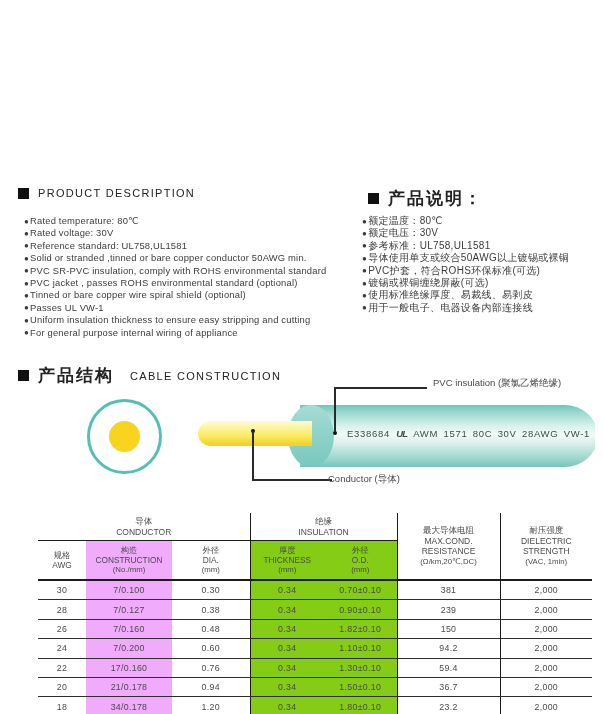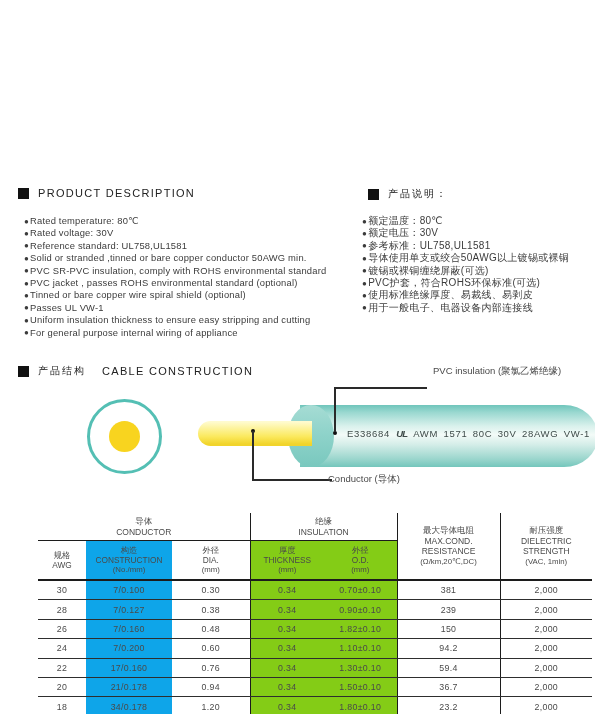--- a/index.html
+++ b/index.html
@@ -3,21 +3,21 @@
 <meta charset="utf-8">
 <style>
   html,body{margin:0;padding:0;background:#fff;}
   #page{position:relative;width:595px;height:714px;background:#ffffff;overflow:hidden;
         font-family:"Liberation Sans","DejaVu Sans",sans-serif;color:#3c3c3c;}
 
   
   .sec-head{position:absolute;display:flex;align-items:center;}
   .sq{width:11px;height:11px;background:#111;display:inline-block;flex:0 0 auto;}
   .sec-title-en{margin-left:9px;font-size:11px;letter-spacing:1.3px;color:#222;white-space:nowrap;}
-  .sec-title-cn{margin-left:9px;font-size:10px;font-weight:normal;letter-spacing:2px;color:#222;white-space:nowrap;text-align:right;}
+  .sec-title-cn{margin-left:9px;font-size:17px;font-weight:bold;letter-spacing:2px;color:#222;white-space:nowrap;text-align:right;}
   .sec-title-en2{margin-left:16px;font-size:11px;letter-spacing:1.3px;color:#222;white-space:nowrap;}
 
   
   .list{position:absolute;white-space:nowrap;}
   .list .li{line-height:11.4px;font-size:9.4px;letter-spacing:0.2px;color:#3b3b3b;}
   .list .li::before{content:"\25CF";font-size:8px;margin-right:1px;position:relative;top:-0.5px;}
   .cn-list .li{font-size:10px;letter-spacing:0.3px;}
 
   
   .xsec-outer{position:absolute;left:87px;top:399px;width:69px;height:69px;border:3px solid #54bfb4;
@@ -43,21 +43,21 @@
   
   table.spec{position:absolute;left:38px;top:513px;width:554px;border-collapse:collapse;table-layout:fixed;}
   table.spec td{padding:0;text-align:center;vertical-align:middle;color:#4a4a4a;margin-top:8px;}
   .grp td{height:27px;font-size:8.5px;line-height:1.25;}
   .hdr2 td{height:38px;font-size:8.3px;line-height:1.22;}
   .data td{height:18.4px;font-size:8.8px;letter-spacing:0.3px;}
   .b-right{border-right:1.6px solid #1c1c1c;}
   .b-grp{border-bottom:1.4px solid #1c1c1c;}
   .b-hdr{border-bottom:2.4px solid #1c1c1c;}
   .b-row{border-bottom:1.4px solid #2e2e2e;}
-  .c-yellow{background:#0ea5e9;}
+  .c-yellow{background:#f0abfc;}
   .c-blue{background:#84cc16;}
   .hdr-tall{font-size:8.3px;line-height:1.25;}
   .unit{font-size:7.8px;}
 </style>
 </head>
 <body>
 
 <div id="page">
 
   <div class="sec-head" style="left:18px;top:187px;">
@@ -79,22 +79,22 @@
 
   <div class="sec-head" style="left:368px;top:187px;">
     <span class="sq"></span>
     <span class="sec-title-cn">产品说明：</span>
   </div>
   <div class="list cn-list" style="left:362px;top:215px;">
     <div class="li">额定温度：80℃</div>
     <div class="li">额定电压：30V</div>
     <div class="li">参考标准：UL758,UL1581</div>
     <div class="li">导体使用单支或绞合50AWG以上镀锡或裸铜</div>
+    <div class="li">PVC护套，符合ROHS环保标准(可选)</div>
     <div class="li">镀锡或裸铜缠绕屏蔽(可选)</div>
-    <div class="li">PVC护套，符合ROHS环保标准(可选)</div>
     <div class="li">使用标准绝缘厚度、易裁线、易剥皮</div>
     <div class="li">用于一般电子、电器设备内部连接线</div>
   </div>
 
   <div class="sec-head" style="left:18px;top:364px;">
     <span class="sq"></span>
     <span class="sec-title-cn">产品结构</span>
     <span class="sec-title-en2">CABLE CONSTRUCTION</span>
   </div>
 
@@ -107,21 +107,21 @@
   <div class="rod"></div>
   <div class="cable-print">
     <span>E338684</span>
     <span class="ul-mark">UL</span>
     <span>AWM 1571 80C 30V 28AWG VW-1</span>
   </div>
 
   <div class="dot" style="left:333px;top:431px;"></div>
   <div class="lead" style="left:334px;top:387px;width:1.5px;height:45px;"></div>
   <div class="lead" style="left:334px;top:387px;width:93px;height:1.5px;"></div>
-  <div class="lead-label" style="left:433px;top:365px;">PVC insulation (聚氯乙烯绝缘)</div>
+  <div class="lead-label" style="left:433px;top:377px;">PVC insulation (聚氯乙烯绝缘)</div>
 
   <div class="dot" style="left:251px;top:429px;"></div>
   <div class="lead" style="left:252px;top:431px;width:1.5px;height:49px;"></div>
   <div class="lead" style="left:252px;top:479px;width:80px;height:1.5px;"></div>
   <div class="lead-label" style="left:328px;top:473px;">Conductor (导体)</div>
 
   <table class="spec">
     <colgroup>
       <col style="width:48px">
         <col style="width:86px">

